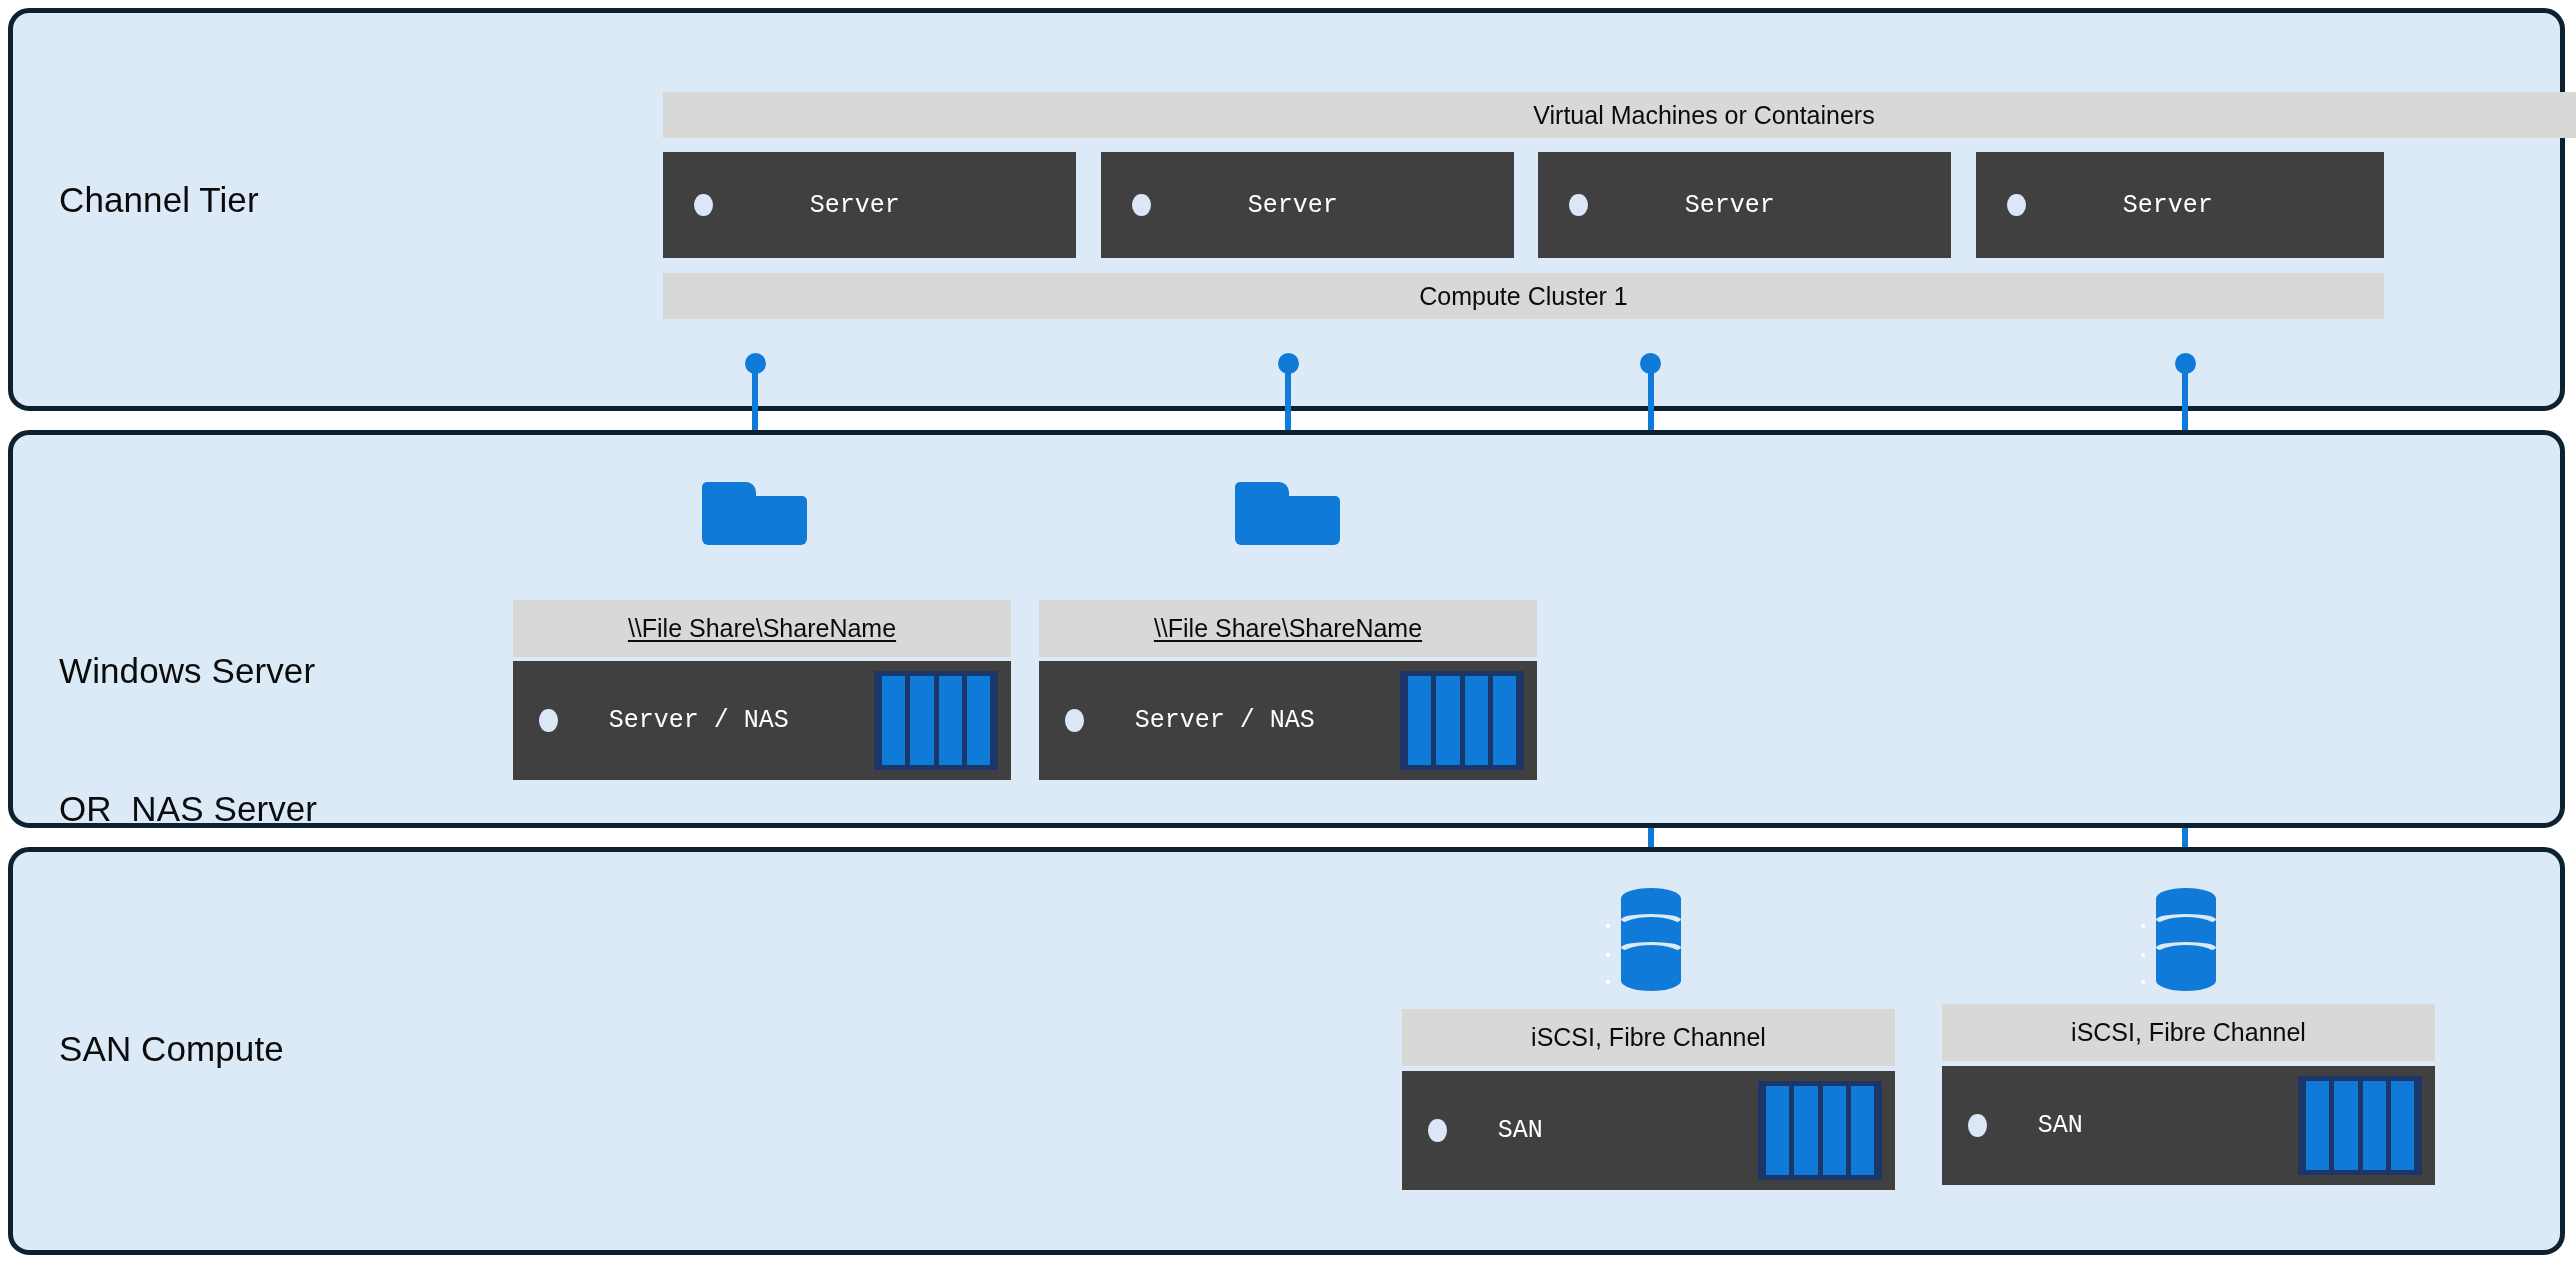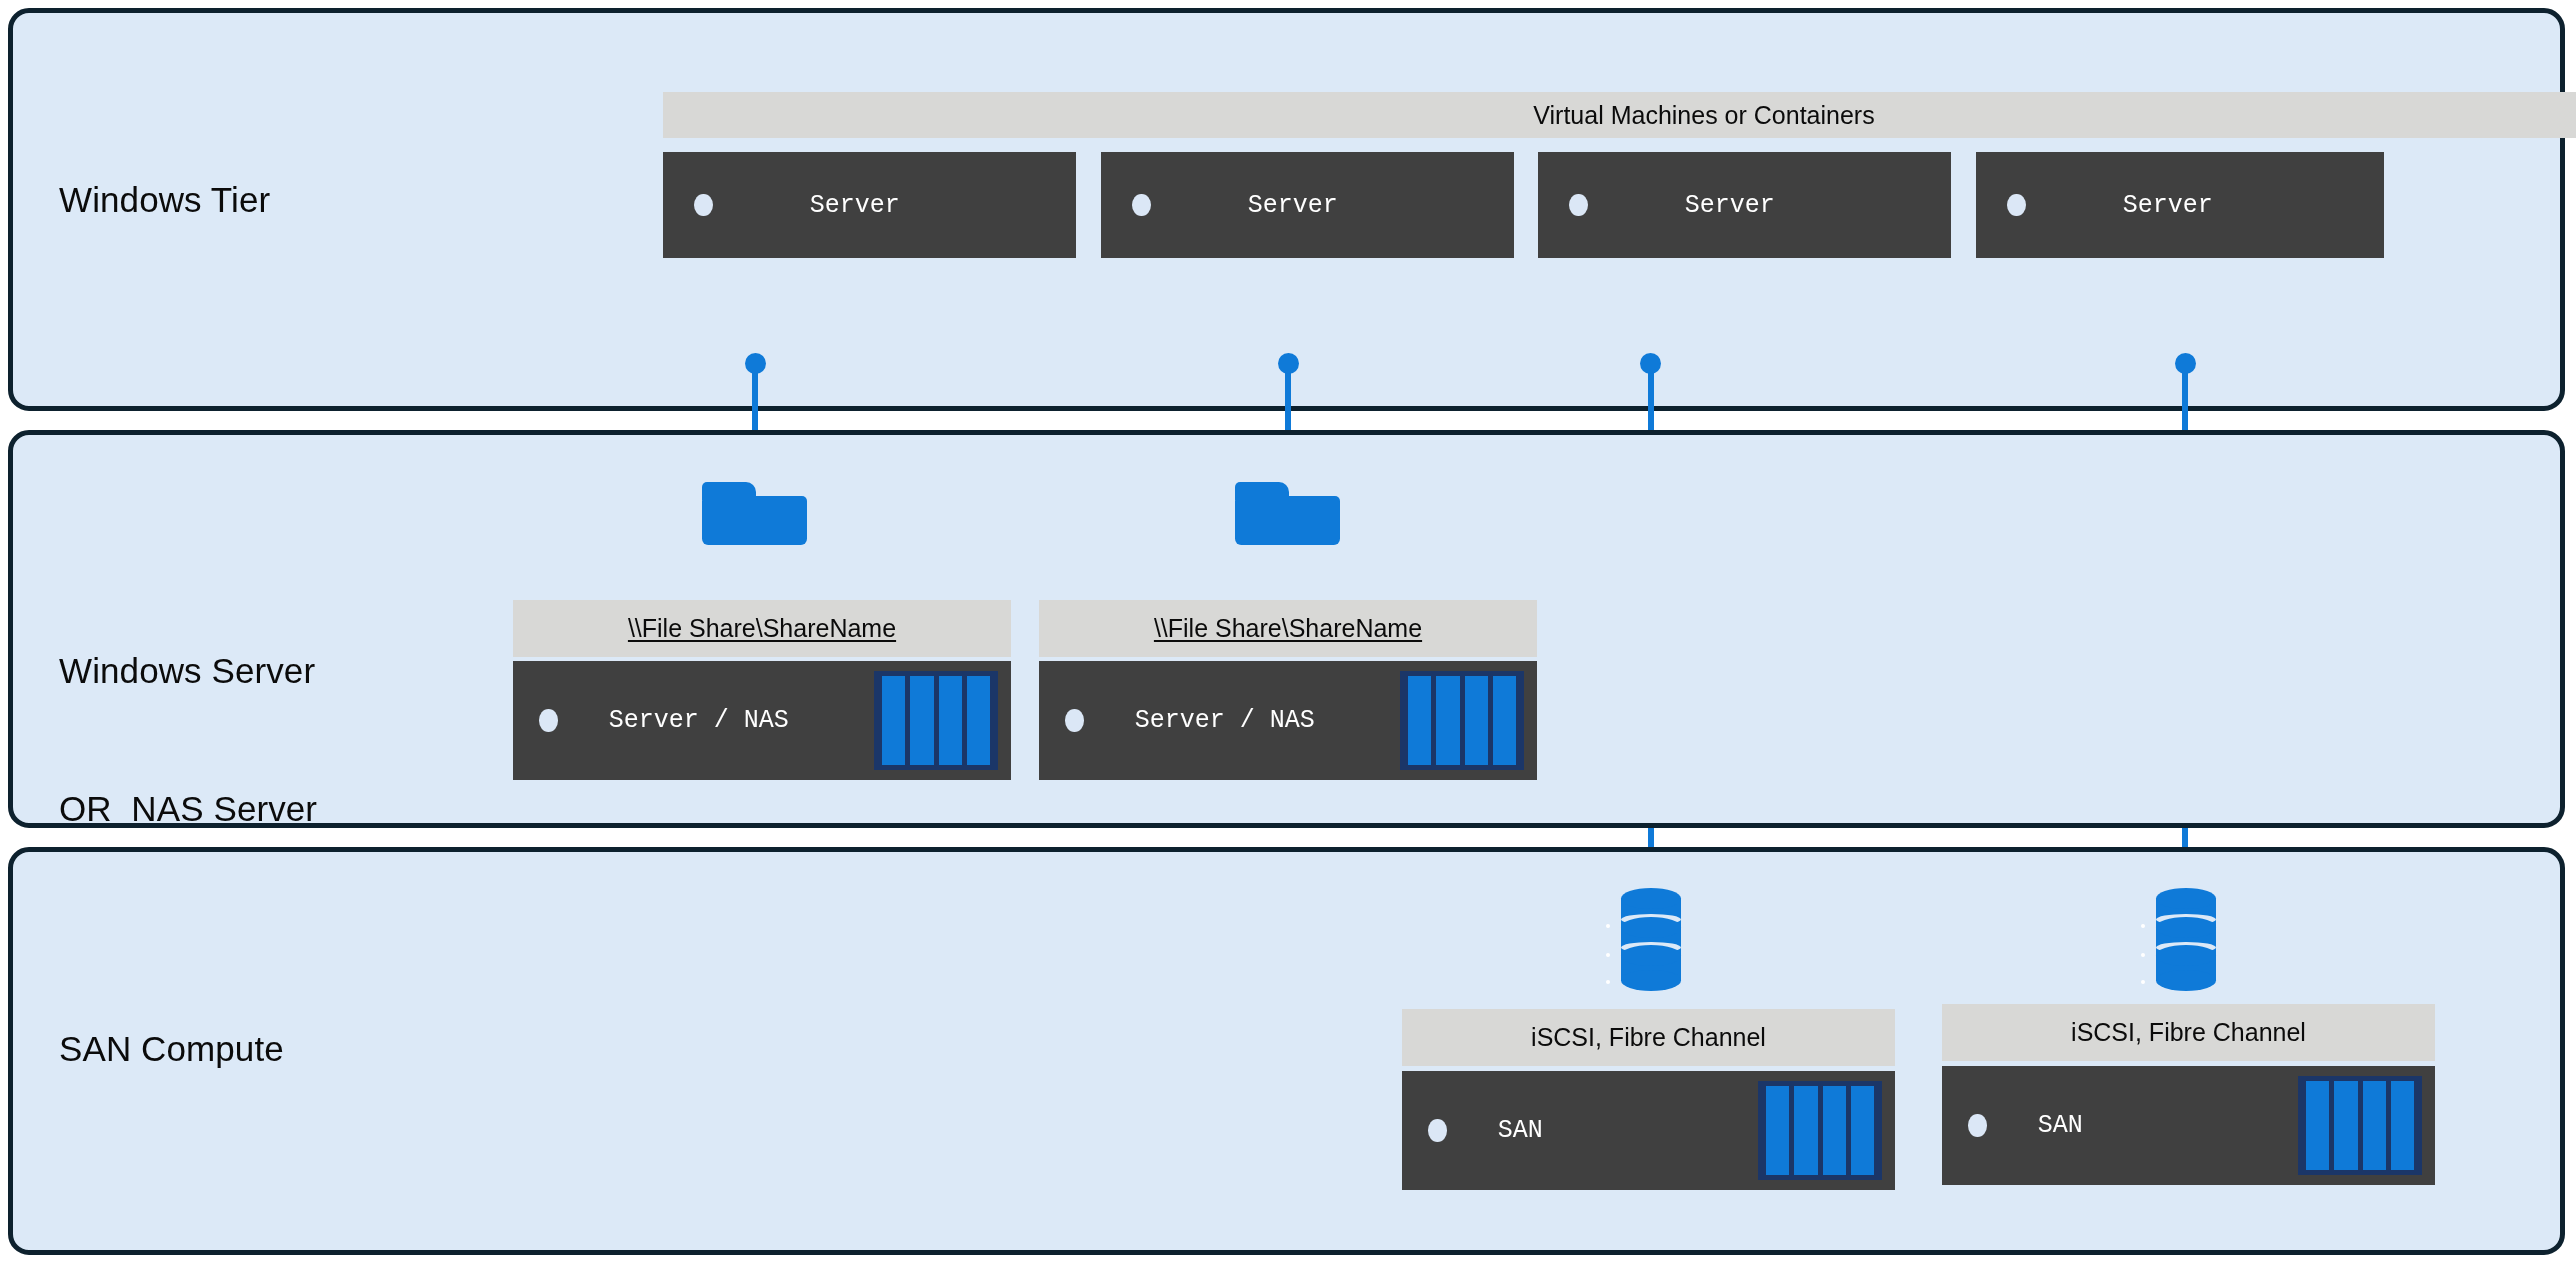--- a/index.html
+++ b/index.html
@@ -107,21 +107,21 @@
     background:#ffffff;right:10.6px;
   }
 </style>
 </head>
 <body>
 
 <div class="stage">
 
   <div class="tier" id="tier-compute"></div>
 
-  <div class="tier-label" id="label-compute">Windows Tier</div>
+  <div class="tier-label" id="label-compute">Channel Tier</div>
 
   <div class="band" style="left:663px;top:92px;width:2082px;height:46px;">Virtual Machines or Containers</div>
 
   <div class="rack" style="left:663px;top:152px;width:413px;height:106px;">
     <div class="led" style="margin-left:31px;"></div>
     <div class="rack-name" style="margin-left:97px;">Server</div>
   </div>
 
   <div class="rack" style="left:1101px;top:152px;width:413px;height:106px;">
     <div class="led" style="margin-left:31px;"></div>
@@ -131,20 +131,21 @@
   <div class="rack" style="left:1538px;top:152px;width:413px;height:106px;">
     <div class="led" style="margin-left:31px;"></div>
     <div class="rack-name" style="margin-left:97px;">Server</div>
   </div>
 
   <div class="rack" style="left:1976px;top:152px;width:408px;height:106px;">
     <div class="led" style="margin-left:31px;"></div>
     <div class="rack-name" style="margin-left:97px;">Server</div>
   </div>
 
+  <div class="band" style="left:663px;top:273px;width:1721px;height:46px;">Compute Cluster 1</div>
 
   <div class="conn" style="left:752px;top:363px;height:131px;"></div>
   <div class="dot" style="left:745px;top:353px;"></div>
   <div class="dot" style="left:745px;top:475px;"></div>
 
   <div class="conn" style="left:1285px;top:363px;height:131px;"></div>
   <div class="dot" style="left:1278px;top:353px;"></div>
   <div class="dot" style="left:1278px;top:475px;"></div>
 
   <div class="conn" style="left:1648px;top:363px;height:524px;"></div>

